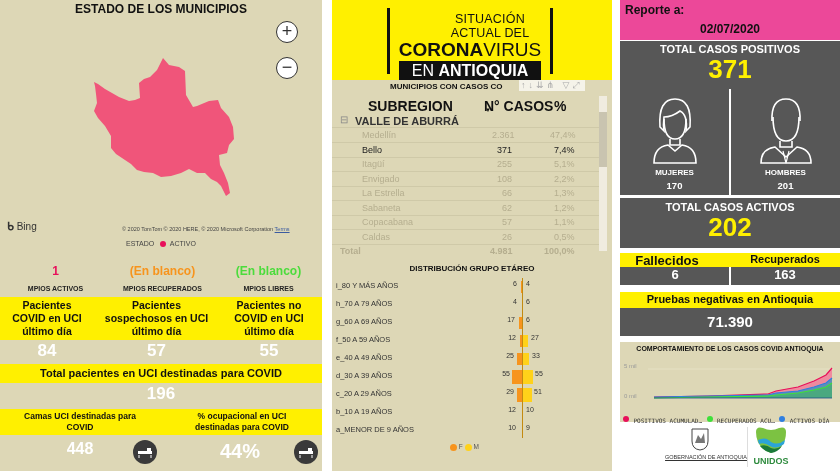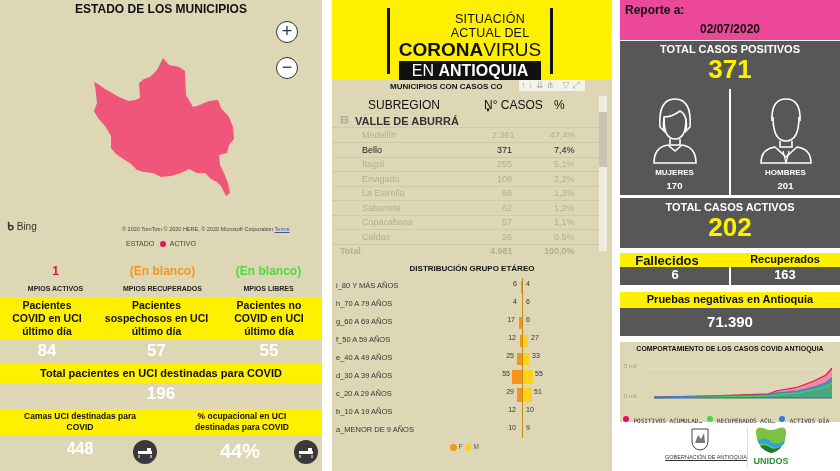--- a/index.html
+++ b/index.html
@@ -32,21 +32,21 @@
   .banner { left: 332px; top: 0; width: 280px; height: 80px; background: #fff000; }
   .banner-inner { left: 55px; top: 8px; width: 166px; height: 66px; border-left: 3px solid #111; border-right: 3px solid #111; }
   .b1 { font-size: 12.5px; color: #111; text-align: center; margin-top: 4px; letter-spacing: 0.2px; margin-left: 40px; }
   .b2 { font-size: 19px; color: #111; text-align: center; line-height: 20px; }
   .b2 .heavy { font-weight: bold; }
   .b3 { margin: 1px auto 0; width: 142px; height: 19px; background: #111; color: #fff; font-size: 16px; text-align: center; line-height: 19px; }
   .b3 .heavy { font-weight: bold; }
 
   .tbl-title { left: 0; top: 82px; width: 280px; font-size: 8px; font-weight: bold; color: #111; padding-left: 58px; }
   .vis-icons { left: 187px; top: 80px; font-size: 9px; color: #aaa; letter-spacing: 3px; background: rgba(255,255,255,0.7); padding: 0 2px; }
-  .th { top: 98px; font-size: 12px; font-weight: normal; color: #111; }
+  .th { top: 98px; font-size: 14px; font-weight: bold; color: #111; }
   .tbl-row { left: 0; width: 270px; height: 14.5px; font-size: 9px; border-bottom: 1px solid #cfc9a8; }
   .tbl-row span { position: absolute; top: 2px; }
   .faded { color: #b5ae8f; }
   .normal { color: #222; }
   .scrollbar { left: 267px; top: 96px; width: 8px; height: 155px; background: #f0ece0; }
   .scroll-thumb { left: 267px; top: 112px; width: 8px; height: 55px; background: #c9c4b0; }
 
   .dist-title { left: 0; top: 264px; width: 280px; text-align: center; font-size: 8px; font-weight: bold; color: #111; }
   .age-row { left: 0; width: 280px; height: 18px; }
   .age-lbl { position: absolute; left: 4px; top: 3px; font-size: 7.5px; color: #333; }

